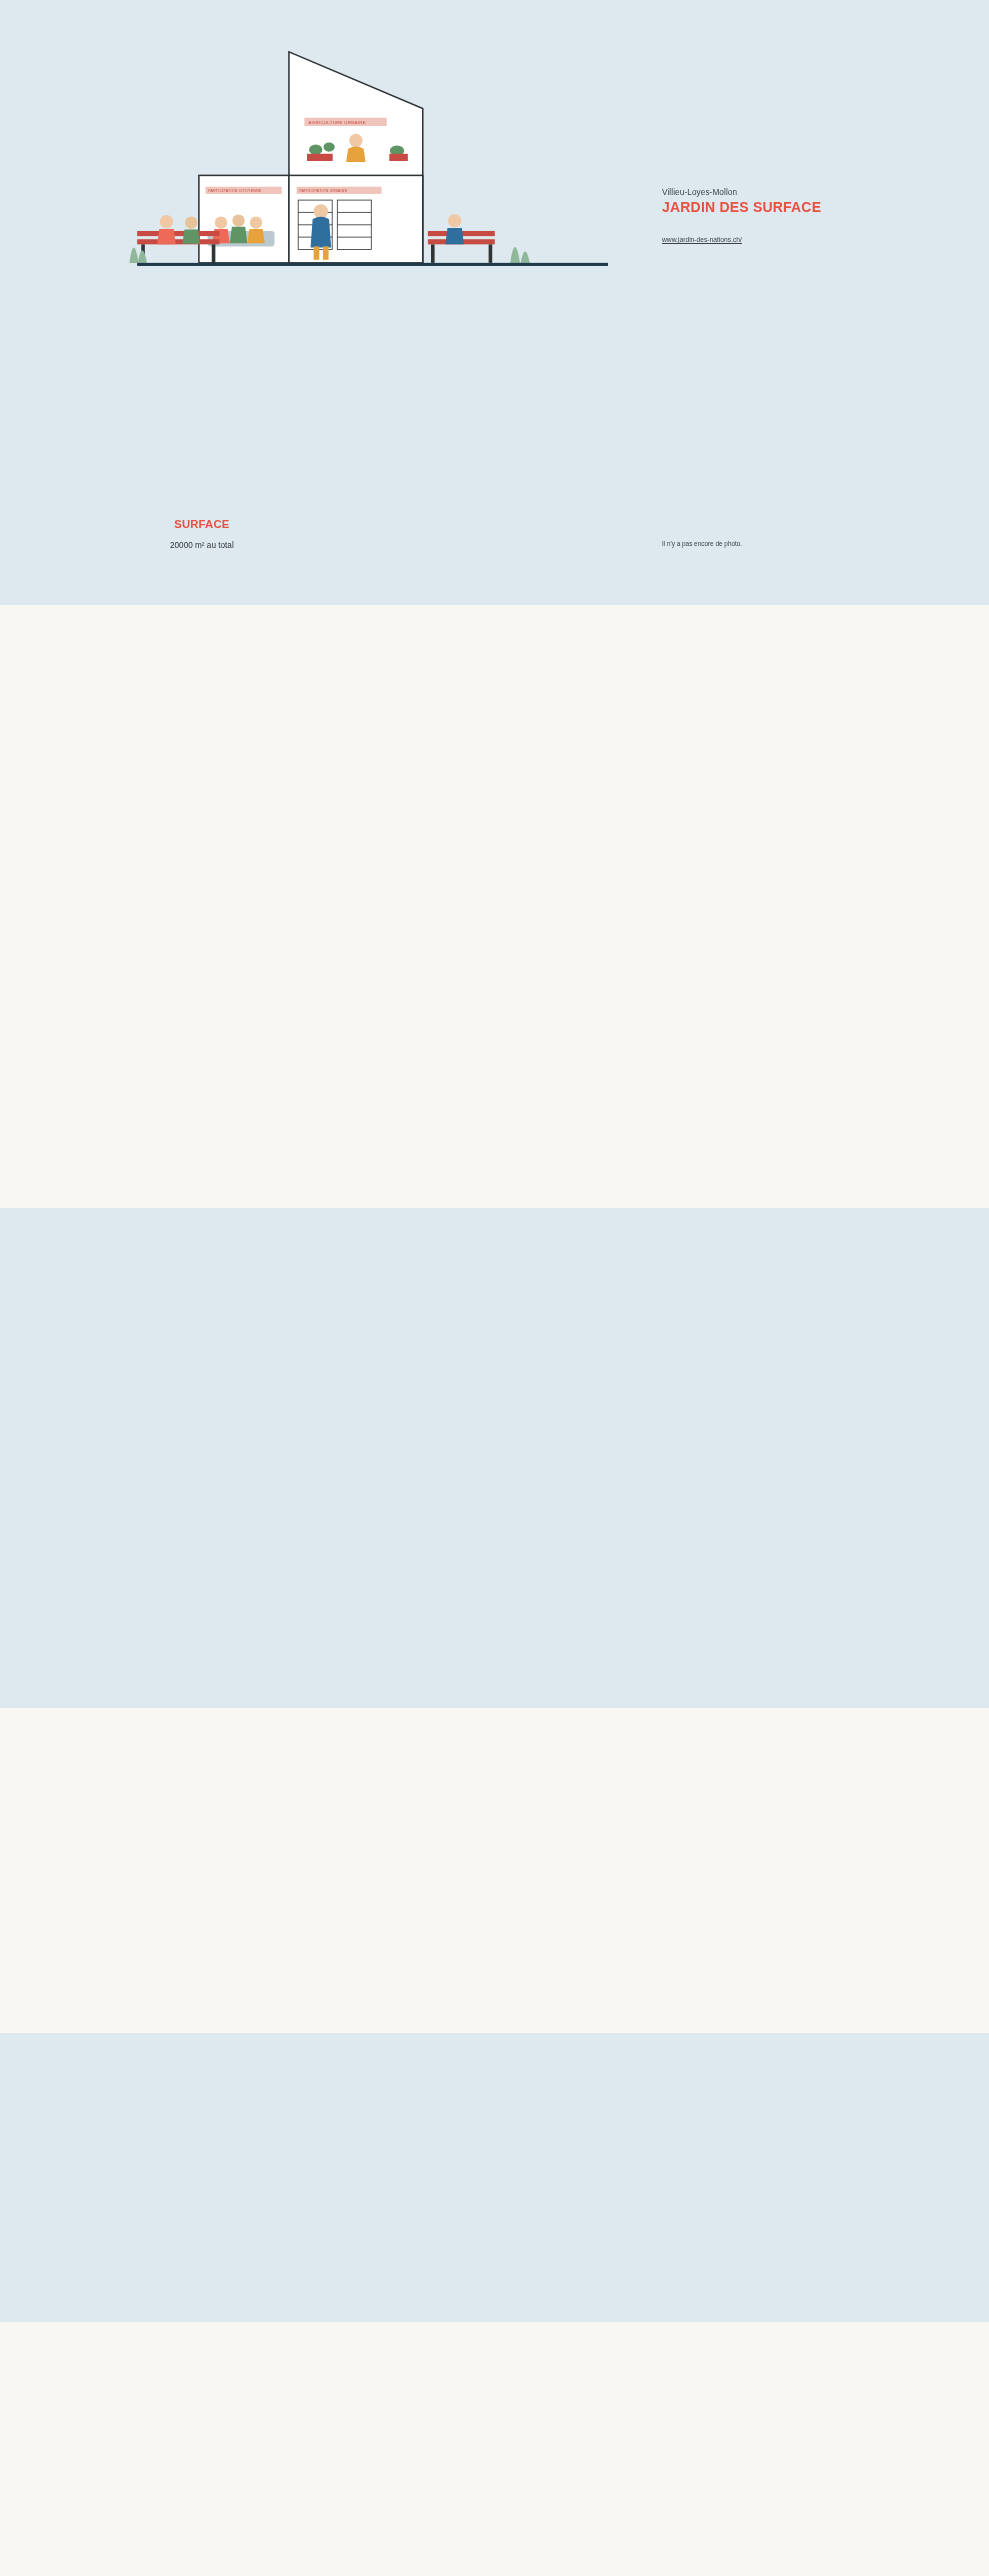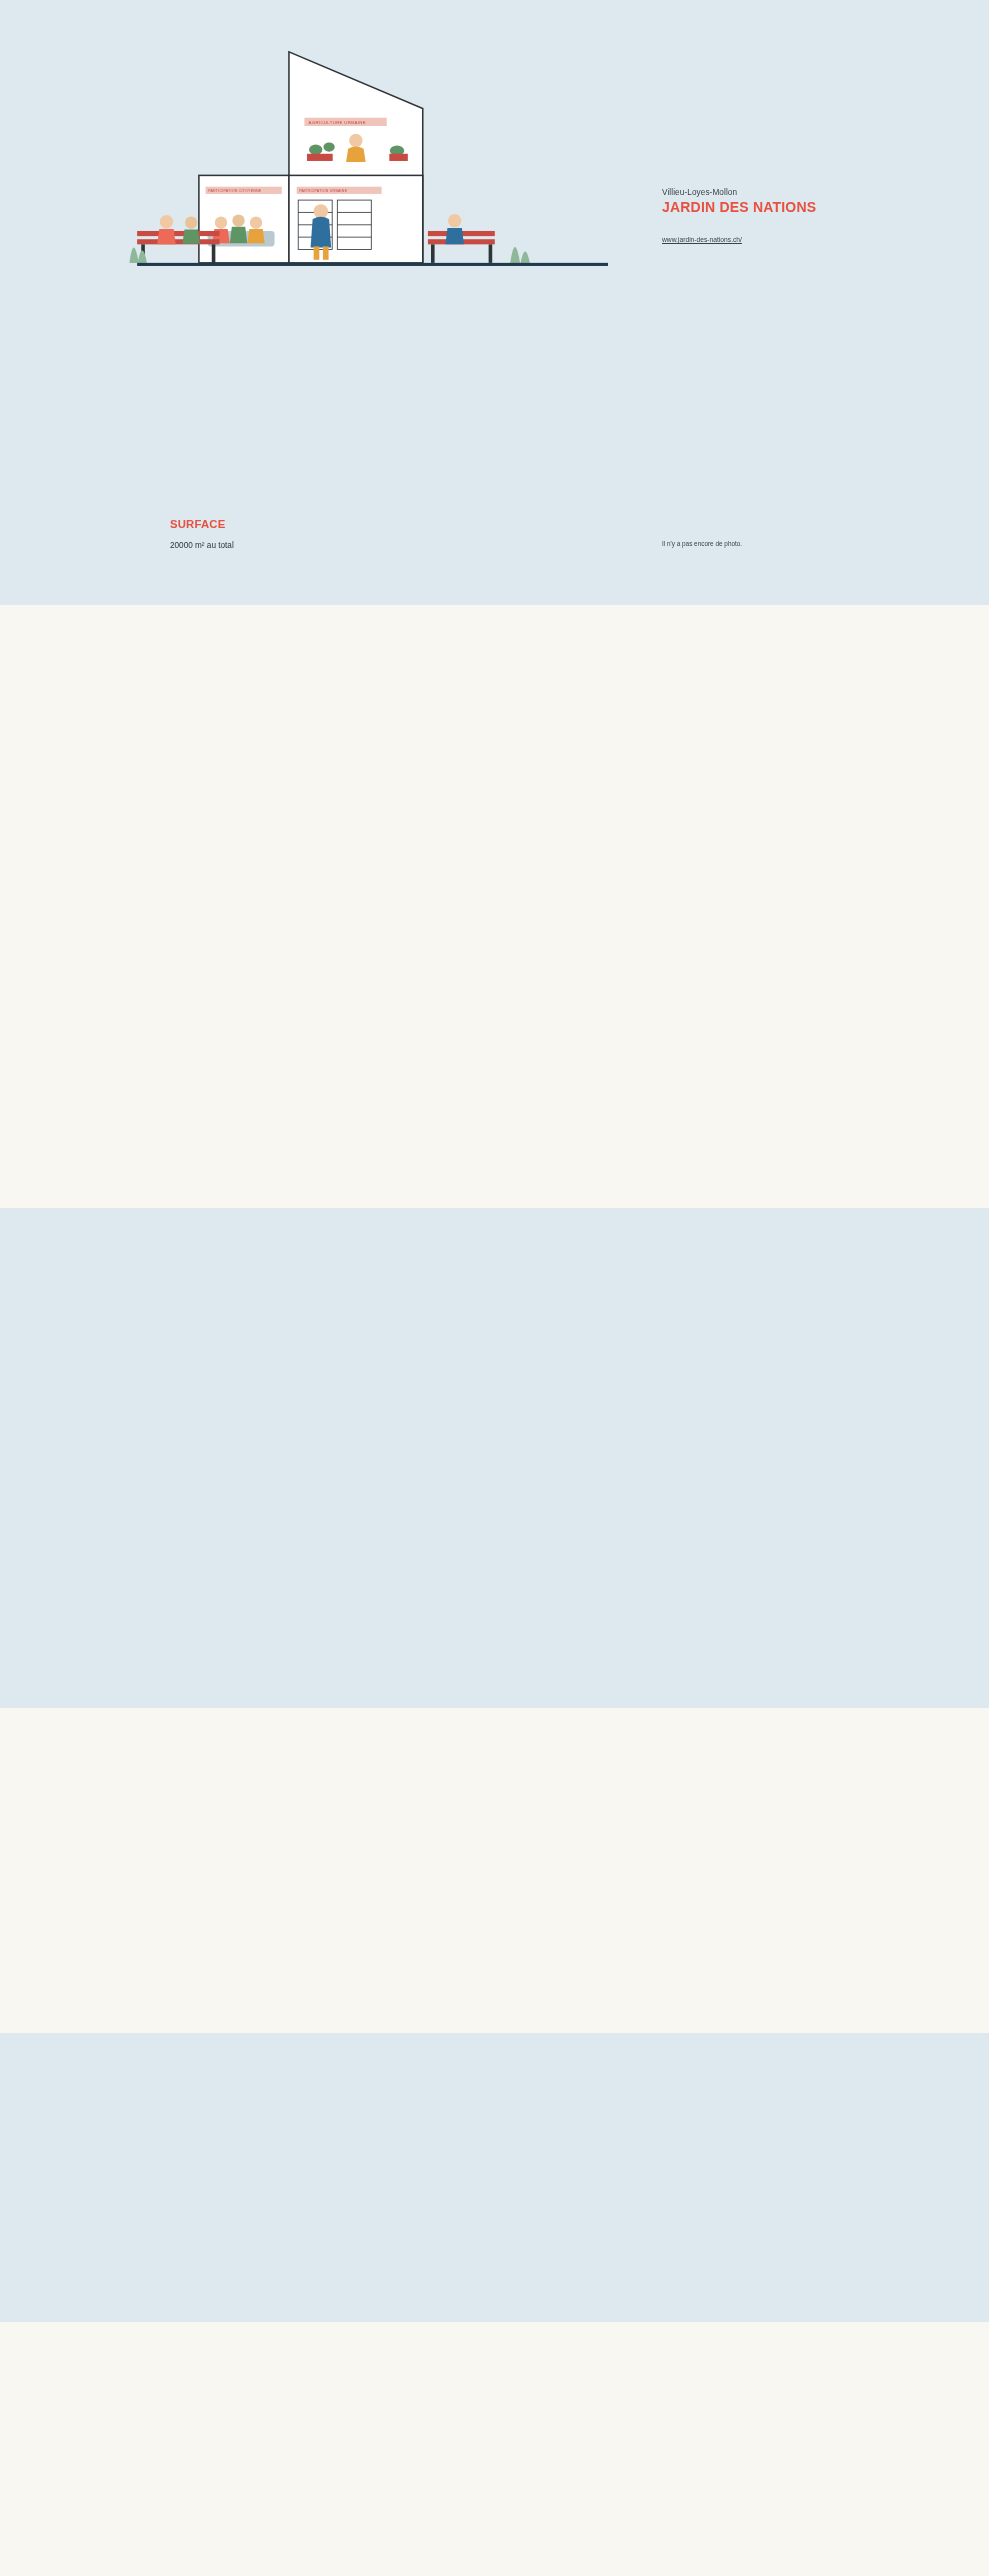--- a/index.html
+++ b/index.html
@@ -18,21 +18,21 @@
   .bg-cream { background:#f9f7f2; }
 
   
   .hero { height:605px; }
   .hero-illo { position:absolute; left:88px; top:20.6px; width:546px; height:422px; }
   .hero-text { position:absolute; left:662px; top:188px; }
   .hero-city { font-size:8.2px; color:#3b4146; font-weight:500; letter-spacing:0.1px;}
   .hero-title { font-size:14px; font-weight:800; color:#e8503f; letter-spacing:0.2px; margin-top:1.5px;}
   .hero-link { display:block; margin-top:21.6px; font-size:6.7px; color:#3b4146; text-decoration:underline; }
   .surface-block { position:absolute; left:170px; top:518px; }
-  .surface-title { color:#e8503f; font-size:11.3px; font-weight:800; letter-spacing:0.2px; }
+  .surface-title { color:#e8503f; font-size:11.3px; font-weight:800; letter-spacing:0.2px;text-align:center; }
   .surface-val { margin-top:11.3px; font-size:8.2px; color:#2f3437; }
   .no-photo { position:absolute; left:662px; top:540px; font-size:6.4px; color:#3b4146; }
 
   
   .loca { padding:0; height:603px; }
   .loca-head { position:absolute; left:0px; top:689px; }
   .loca-title { font-size:13.4px; font-weight:800; color:#e8503f; letter-spacing:0.2px; }
   .addr { margin-top:17px; font-size:8px; line-height:15px; color:#2f3437; }
   .acces-lbl { margin-top:19.6px; font-size:7.7px; font-weight:700; color:#2f3437; }
   .bus-wrap { margin-top:16.5px; }
@@ -168,21 +168,21 @@
           <path d="M96 470 q9 -48 18 0z"></path>
         <path d="M820 470 q9 -62 19 0z"></path>
           <path d="M840 470 q9 -44 18 0z"></path>
       </g>
 
       <rect x="95" y="470" width="915" height="6" fill="#1f3a4d"></rect>
     </svg>
 
     <div class="hero-text">
       <div class="hero-city">Villieu-Loyes-Mollon</div>
-      <div class="hero-title">JARDIN DES NATIONS</div>
+      <div class="hero-title">JARDIN DES SURFACE</div>
       <a class="hero-link" href="#">www.jardin-des-nations.ch/</a>
     </div>
 
     <div class="surface-block">
       <div class="surface-title">SURFACE</div>
       <div class="surface-val">20000 m² au total</div>
     </div>
     <div class="no-photo">Il n'y a pas encore de photo.</div>
   </section>
 

